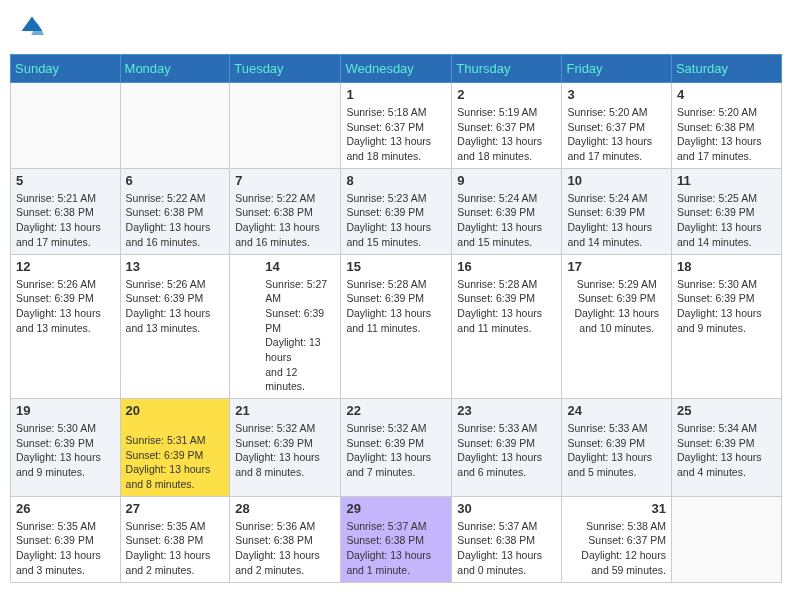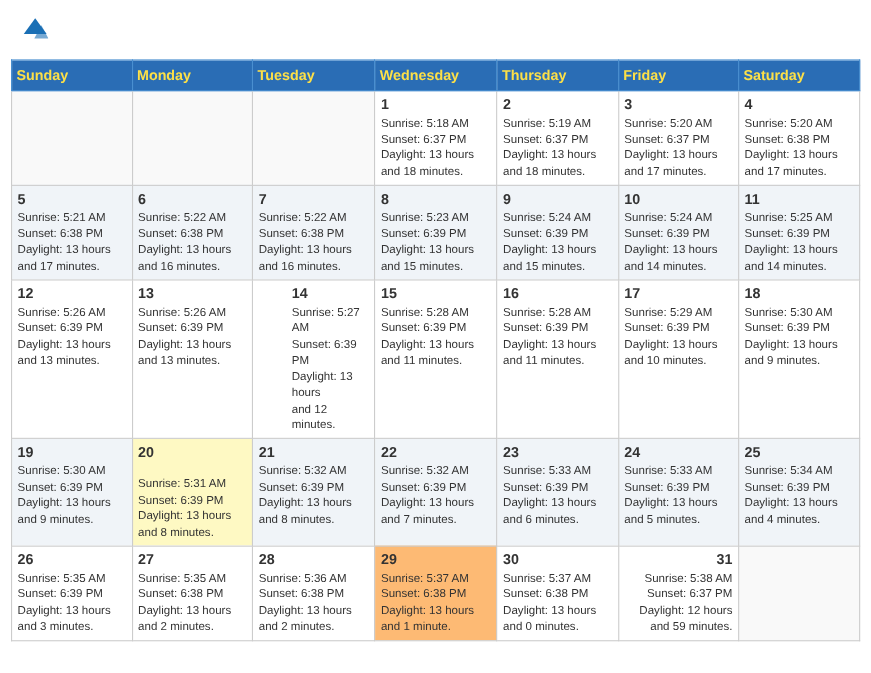--- a/index.html
+++ b/index.html
@@ -48,23 +48,23 @@
       font-size: 15px;
       color: #555;
     }
     .calendar {
       width: 100%;
       border-collapse: collapse;
       border: 1px solid #ccc;
     }
     .calendar th {
       background-color: #2a6db5;
-      color: #fde047;
+      color: #5eead4;
       font-size: 13px;
-      font-weight: bold;
+      font-weight: normal;
       padding: 6px 4px;
       text-align: left;
       border: 1px solid #4a8fd0;
     }
     .calendar td {
       vertical-align: top;
       border: 1px solid #ccc;
       padding: 4px 5px;
       width: 113px;
       min-height: 80px;
@@ -243,42 +243,42 @@
         </td>
         <td style="background: rgb(255, 255, 255);">
           <div class="day-num">16</div>
           <div class="day-info" style="white-space: pre-line;">Sunrise: 5:28 AM
 Sunset: 6:39 PM
 Daylight: 13 hours
 and 11 minutes.</div>
         </td>
         <td style="background: rgb(255, 255, 255);">
           <div class="day-num">17</div>
-          <div class="day-info" style="white-space: pre-line;">Sunrise: 5:29 AM
+          <div class="day-info" style="white-space: pre-line; text-align: center;">Sunrise: 5:29 AM
 Sunset: 6:39 PM
 Daylight: 13 hours
 and 10 minutes.</div>
         </td>
         <td style="background: rgb(255, 255, 255);">
           <div class="day-num">18</div>
           <div class="day-info" style="white-space: pre-line;">Sunrise: 5:30 AM
 Sunset: 6:39 PM
 Daylight: 13 hours
 and 9 minutes.</div>
         </td>
       </tr>
       <tr>
         <td style="background: rgb(240, 244, 248);">
           <div class="day-num">19</div>
           <div class="day-info" style="white-space: pre-line;">Sunrise: 5:30 AM
 Sunset: 6:39 PM
 Daylight: 13 hours
 and 9 minutes.</div>
         </td>
-        <td style="background: #fef9c3;">
+        <td style="background: #fde047;">
           <div class="day-num">20</div>
           <div class="day-info" style="white-space: pre-line; margin-top: 15px;">Sunrise: 5:31 AM
 Sunset: 6:39 PM
 Daylight: 13 hours
 and 8 minutes.</div>
         </td>
         <td style="background: rgb(240, 244, 248);">
           <div class="day-num">21</div>
           <div class="day-info" style="white-space: pre-line;">Sunrise: 5:32 AM
 Sunset: 6:39 PM
@@ -329,21 +329,21 @@
 Daylight: 13 hours
 and 2 minutes.</div>
         </td>
         <td style="background: rgb(255, 255, 255);">
           <div class="day-num">28</div>
           <div class="day-info" style="white-space: pre-line;">Sunrise: 5:36 AM
 Sunset: 6:38 PM
 Daylight: 13 hours
 and 2 minutes.</div>
         </td>
-        <td style="background: #fdba74;">
+        <td style="background: #c4b5fd;">
           <div class="day-num">29</div>
           <div class="day-info" style="white-space: pre-line;">Sunrise: 5:37 AM
 Sunset: 6:38 PM
 Daylight: 13 hours
 and 1 minute.</div>
         </td>
         <td style="background: rgb(255, 255, 255);">
           <div class="day-num">30</div>
           <div class="day-info" style="white-space: pre-line;">Sunrise: 5:37 AM
 Sunset: 6:38 PM

